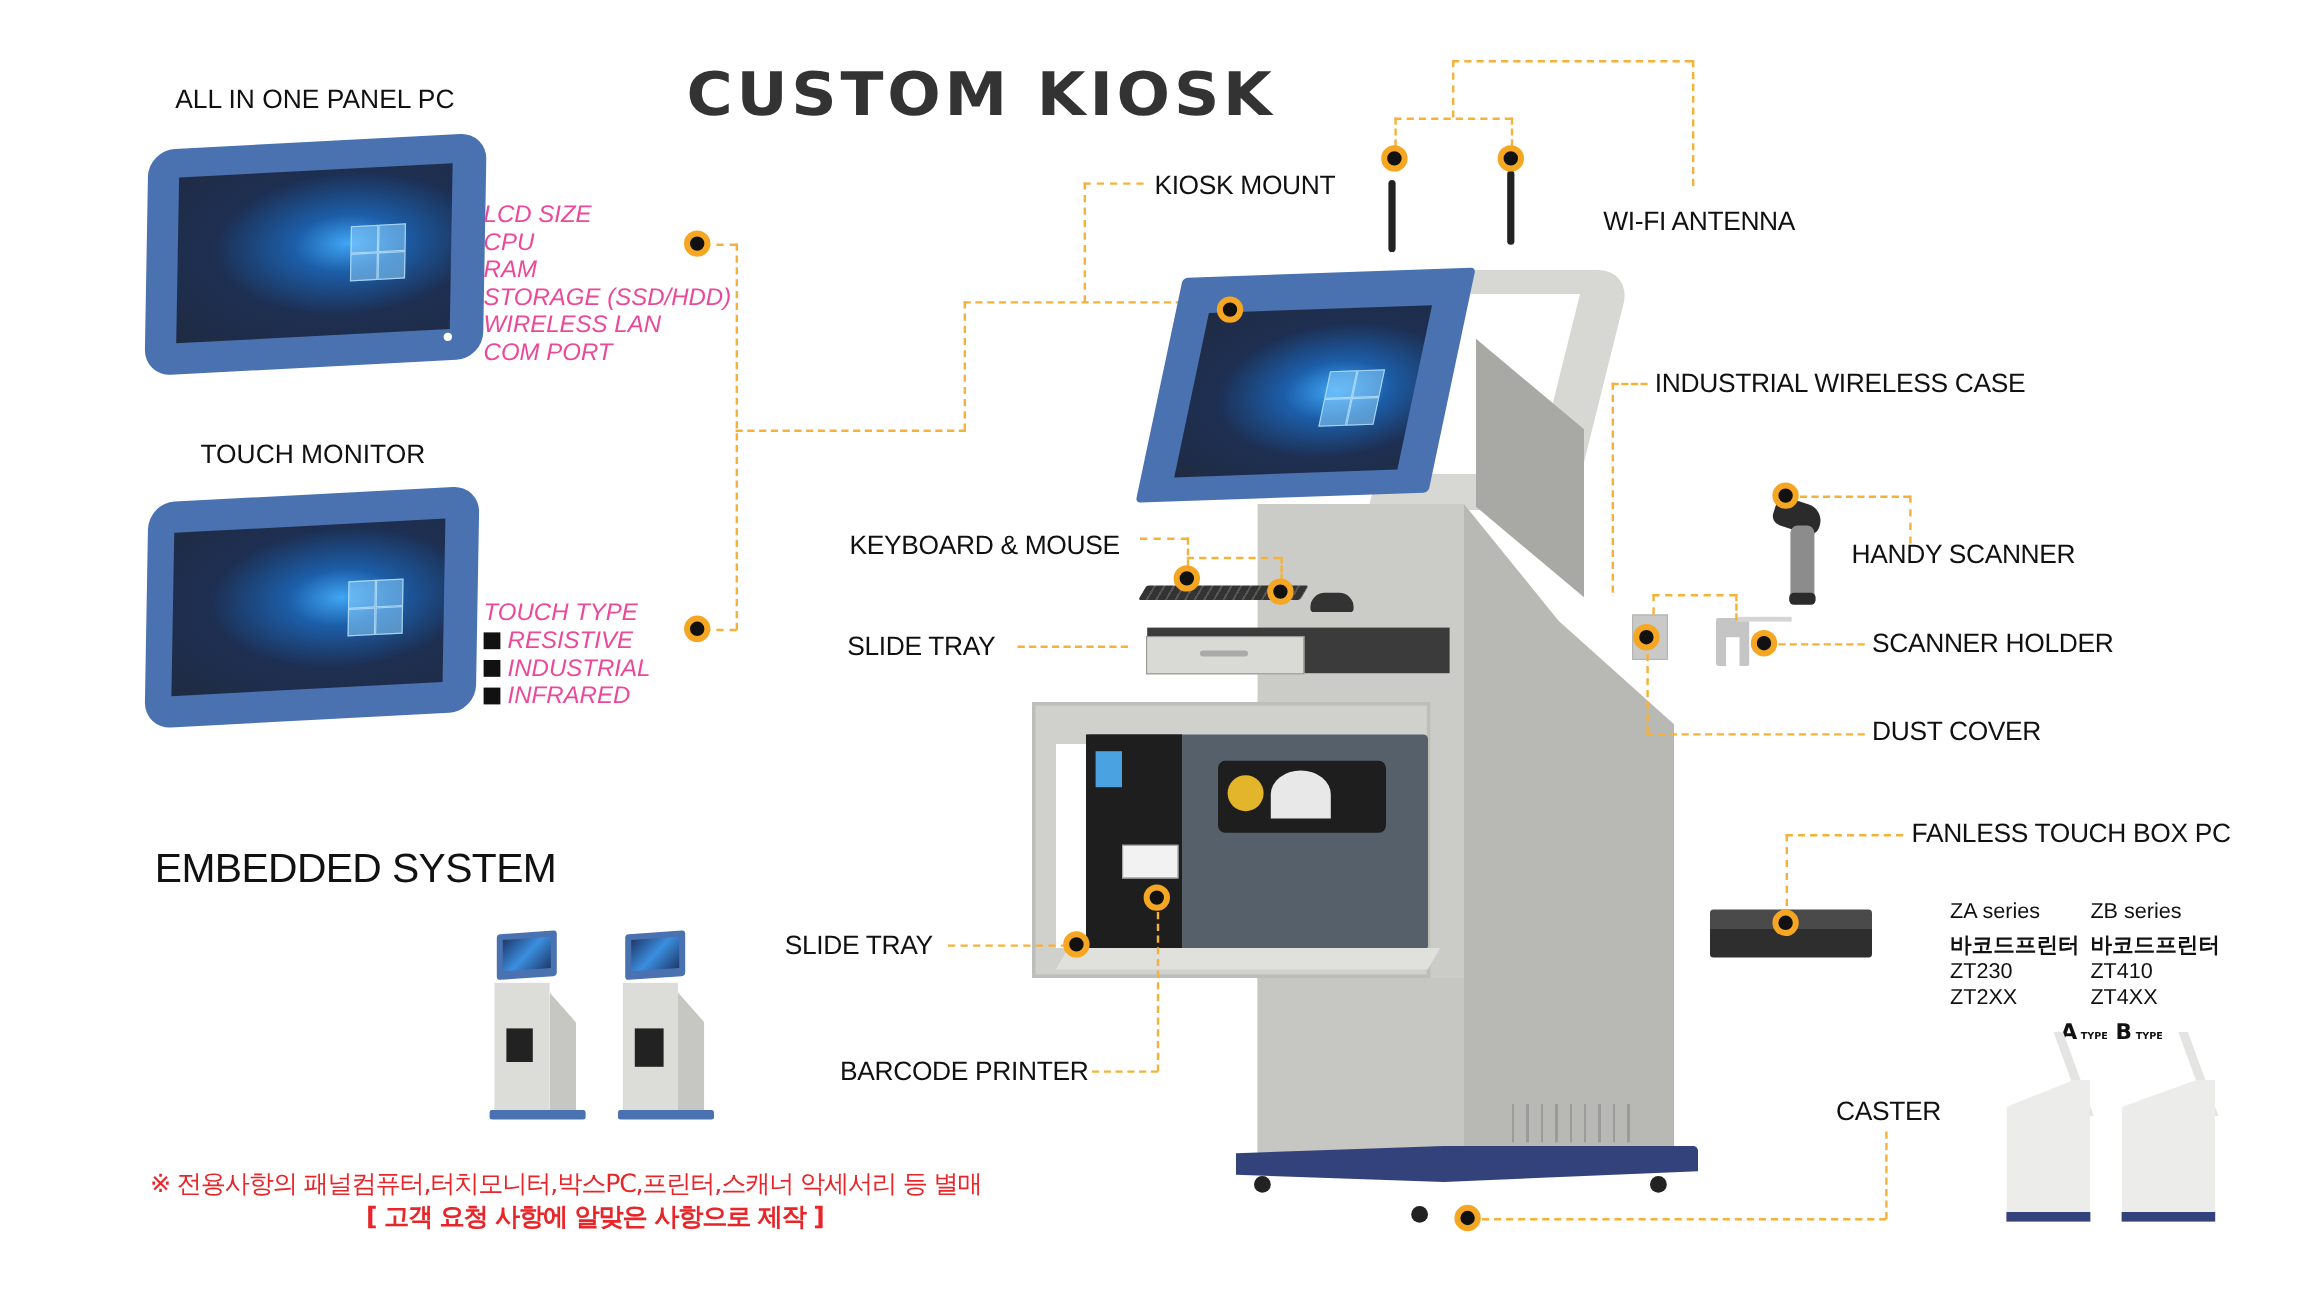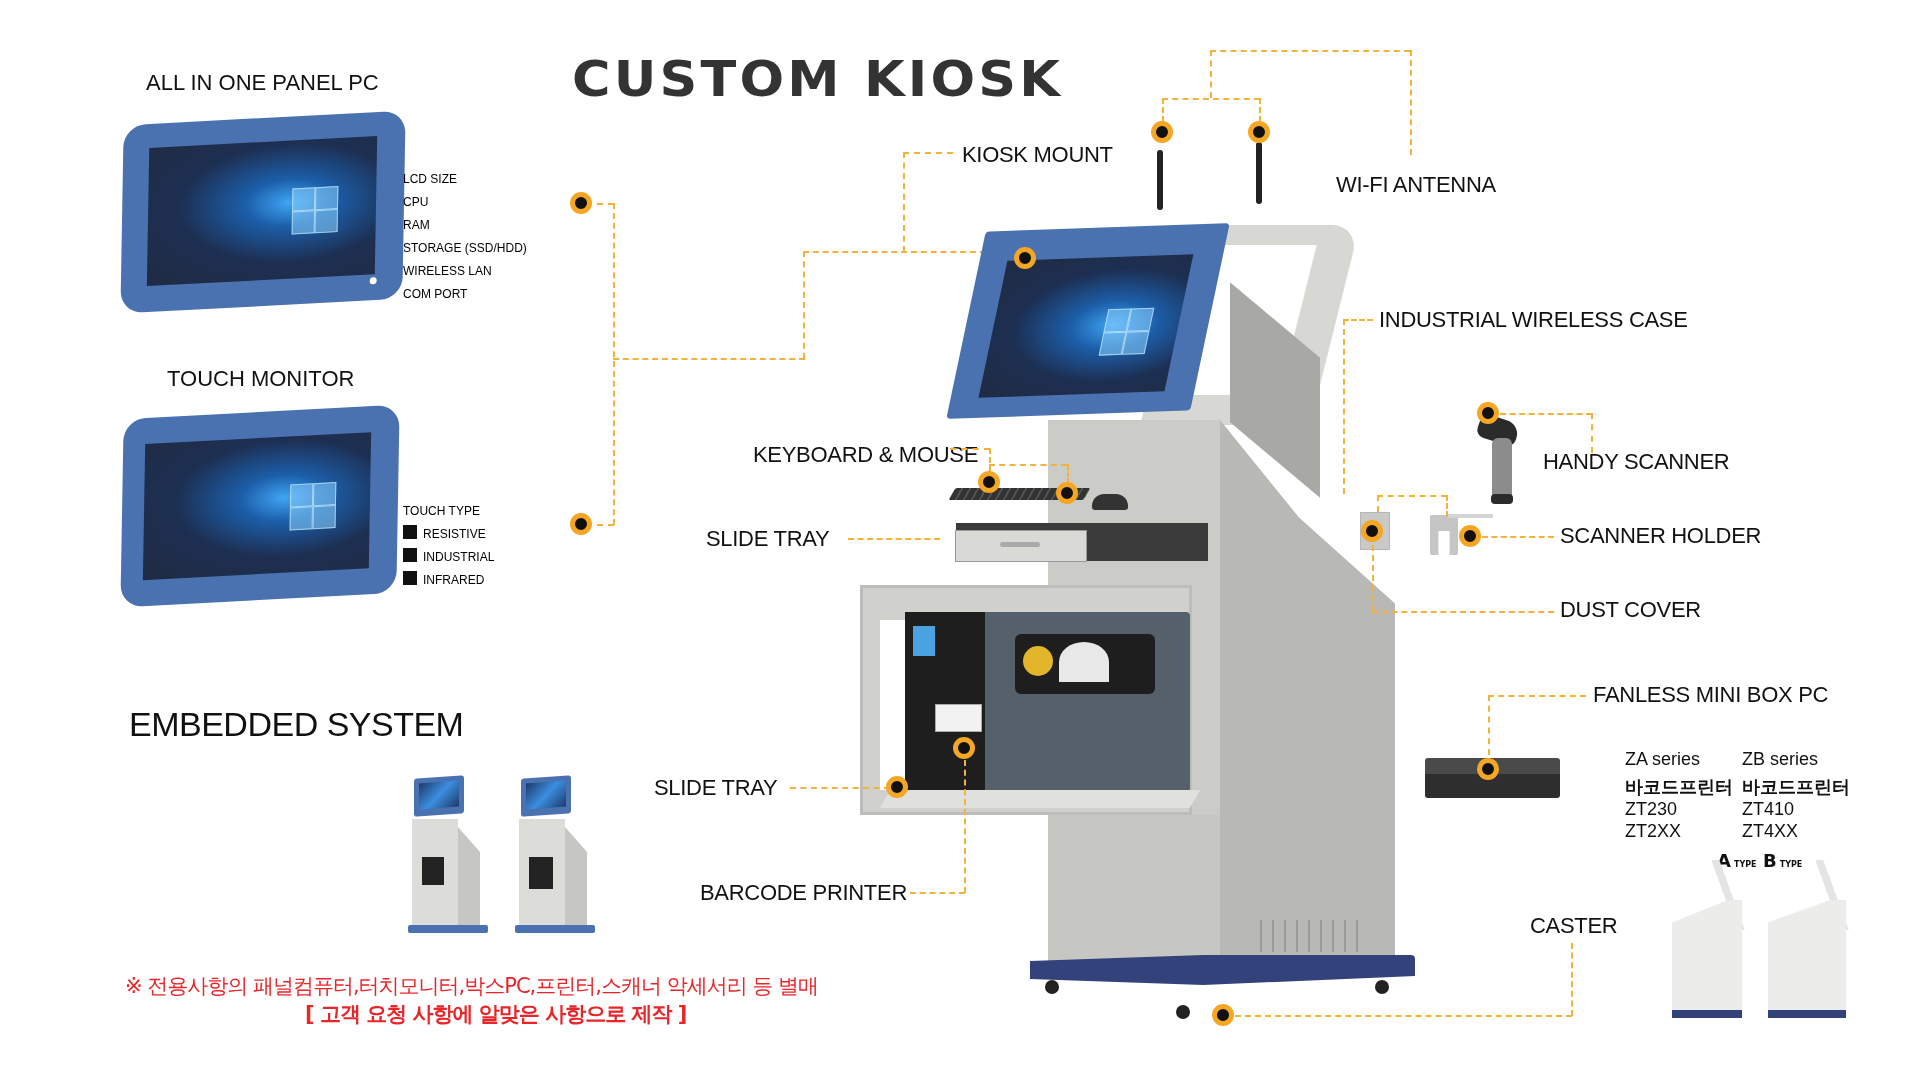--- a/index.html
+++ b/index.html
@@ -2,21 +2,21 @@
 <html><head>
 <meta charset="utf-8">
 <style>
   html,body{margin:0;padding:0;background:#ffffff;}
   body{width:1920px;height:1080px;position:relative;overflow:hidden;font-family:"Liberation Sans",sans-serif;color:#111;}
   .abs{position:absolute;}
   .title{left:572px;top:50px;font-family:"DejaVu Sans",sans-serif;font-weight:bold;font-size:50px;letter-spacing:3px;color:#333;transform:scaleX(1.05);transform-origin:left;}
   .label{position:absolute;font-size:22px;color:#111;white-space:nowrap;letter-spacing:-0.3px;}
   .section-title{position:absolute;font-size:22px;color:#111;white-space:nowrap;}
   .big-title{position:absolute;font-size:34px;color:#111;white-space:nowrap;letter-spacing:-0.5px;}
-  .spec-list{position:absolute;font-size:12px;line-height:23px;color:#000000;}
+  .spec-list{position:absolute;font-size:20px;line-height:23px;color:#ec4899;font-style:italic;}
   .spec-list div{white-space:nowrap;}
   .sq{display:inline-block;width:14px;height:14px;background:#111;margin-right:6px;vertical-align:-1px;}
   .dot{position:absolute;width:12px;height:12px;border-radius:50%;background:#111;border:5px solid #f5a623;box-sizing:content-box;transform:translate(-11px,-11px);}
   .dh{position:absolute;border-top:2px dashed #f5b23a;height:0;}
   .dv{position:absolute;border-left:2px dashed #f5b23a;width:0;}
   
   .tablet{position:absolute;background:#4a72b0;border-radius:22px;}
   .tablet .screen{position:absolute;background:radial-gradient(ellipse at 62% 45%,#3fa6f5 0%,#1c5ea9 22%,#1d2f52 55%,#202b42 100%);}
   .win{position:absolute;width:46px;height:46px;}
   .win i{position:absolute;width:21px;height:21px;background:rgba(140,210,255,0.55);border:1px solid rgba(200,235,255,0.7);}
@@ -166,21 +166,21 @@
 <div class="dh" style="left:1210px;top:50px;width:200px;"></div>
 <div class="dv" style="left:1410px;top:50px;height:105px;"></div>
 <div class="dot" style="left:1162px;top:132px;"></div>
 <div class="dot" style="left:1259px;top:132px;"></div>
 <div class="label" style="left:1336px;top:172px;">WI-FI ANTENNA</div>
 
 <div class="dh" style="left:1343px;top:319px;width:30px;"></div>
 <div class="dv" style="left:1343px;top:319px;height:175px;"></div>
 <div class="label" style="left:1379px;top:307px;">INDUSTRIAL WIRELESS CASE</div>
 
-<div class="label" style="left:708px;top:442px;margin-left:45px;">KEYBOARD &amp; MOUSE</div>
+<div class="label" style="left:708px;top:442px;">KEYBOARD &amp; MOUSE</div>
 <div class="dh" style="left:950px;top:448px;width:40px;"></div>
 <div class="dv" style="left:989px;top:448px;height:24px;"></div>
 <div class="dh" style="left:989px;top:464px;width:78px;"></div>
 <div class="dv" style="left:1067px;top:464px;height:20px;"></div>
 <div class="dot" style="left:989px;top:482px;"></div>
 <div class="dot" style="left:1067px;top:493px;"></div>
 
 <div class="label" style="left:706px;top:526px;">SLIDE TRAY</div>
 <div class="dh" style="left:848px;top:538px;width:92px;"></div>
 
@@ -206,21 +206,21 @@
 <div class="dv" style="left:1446px;top:495px;height:22px;"></div>
 <div class="dot" style="left:1372px;top:531px;"></div>
 <div class="dv" style="left:1372px;top:545px;height:66px;"></div>
 <div class="dh" style="left:1372px;top:611px;width:182px;"></div>
 <div class="label" style="left:1560px;top:597px;">DUST COVER</div>
 
 <div class="abs" style="left:1425px;top:758px;width:135px;height:40px;background:linear-gradient(#4a4a4a 0 40%,#2e2e2e 40%);border-radius:3px;"></div>
 <div class="dot" style="left:1488px;top:769px;"></div>
 <div class="dv" style="left:1488px;top:695px;height:60px;"></div>
 <div class="dh" style="left:1488px;top:695px;width:98px;"></div>
-<div class="label" style="left:1593px;top:682px;">FANLESS MINI BOX PC</div>
+<div class="label" style="left:1593px;top:682px;">FANLESS TOUCH BOX PC</div>
 
 <div class="label" style="left:654px;top:775px;">SLIDE TRAY</div>
 <div class="dh" style="left:790px;top:787px;width:100px;"></div>
 <div class="dot" style="left:897px;top:787px;"></div>
 
 <div class="dot" style="left:964px;top:748px;"></div>
 <div class="dv" style="left:964px;top:760px;height:133px;"></div>
 <div class="dh" style="left:910px;top:892px;width:55px;"></div>
 <div class="label" style="left:700px;top:880px;">BARCODE PRINTER</div>
 

